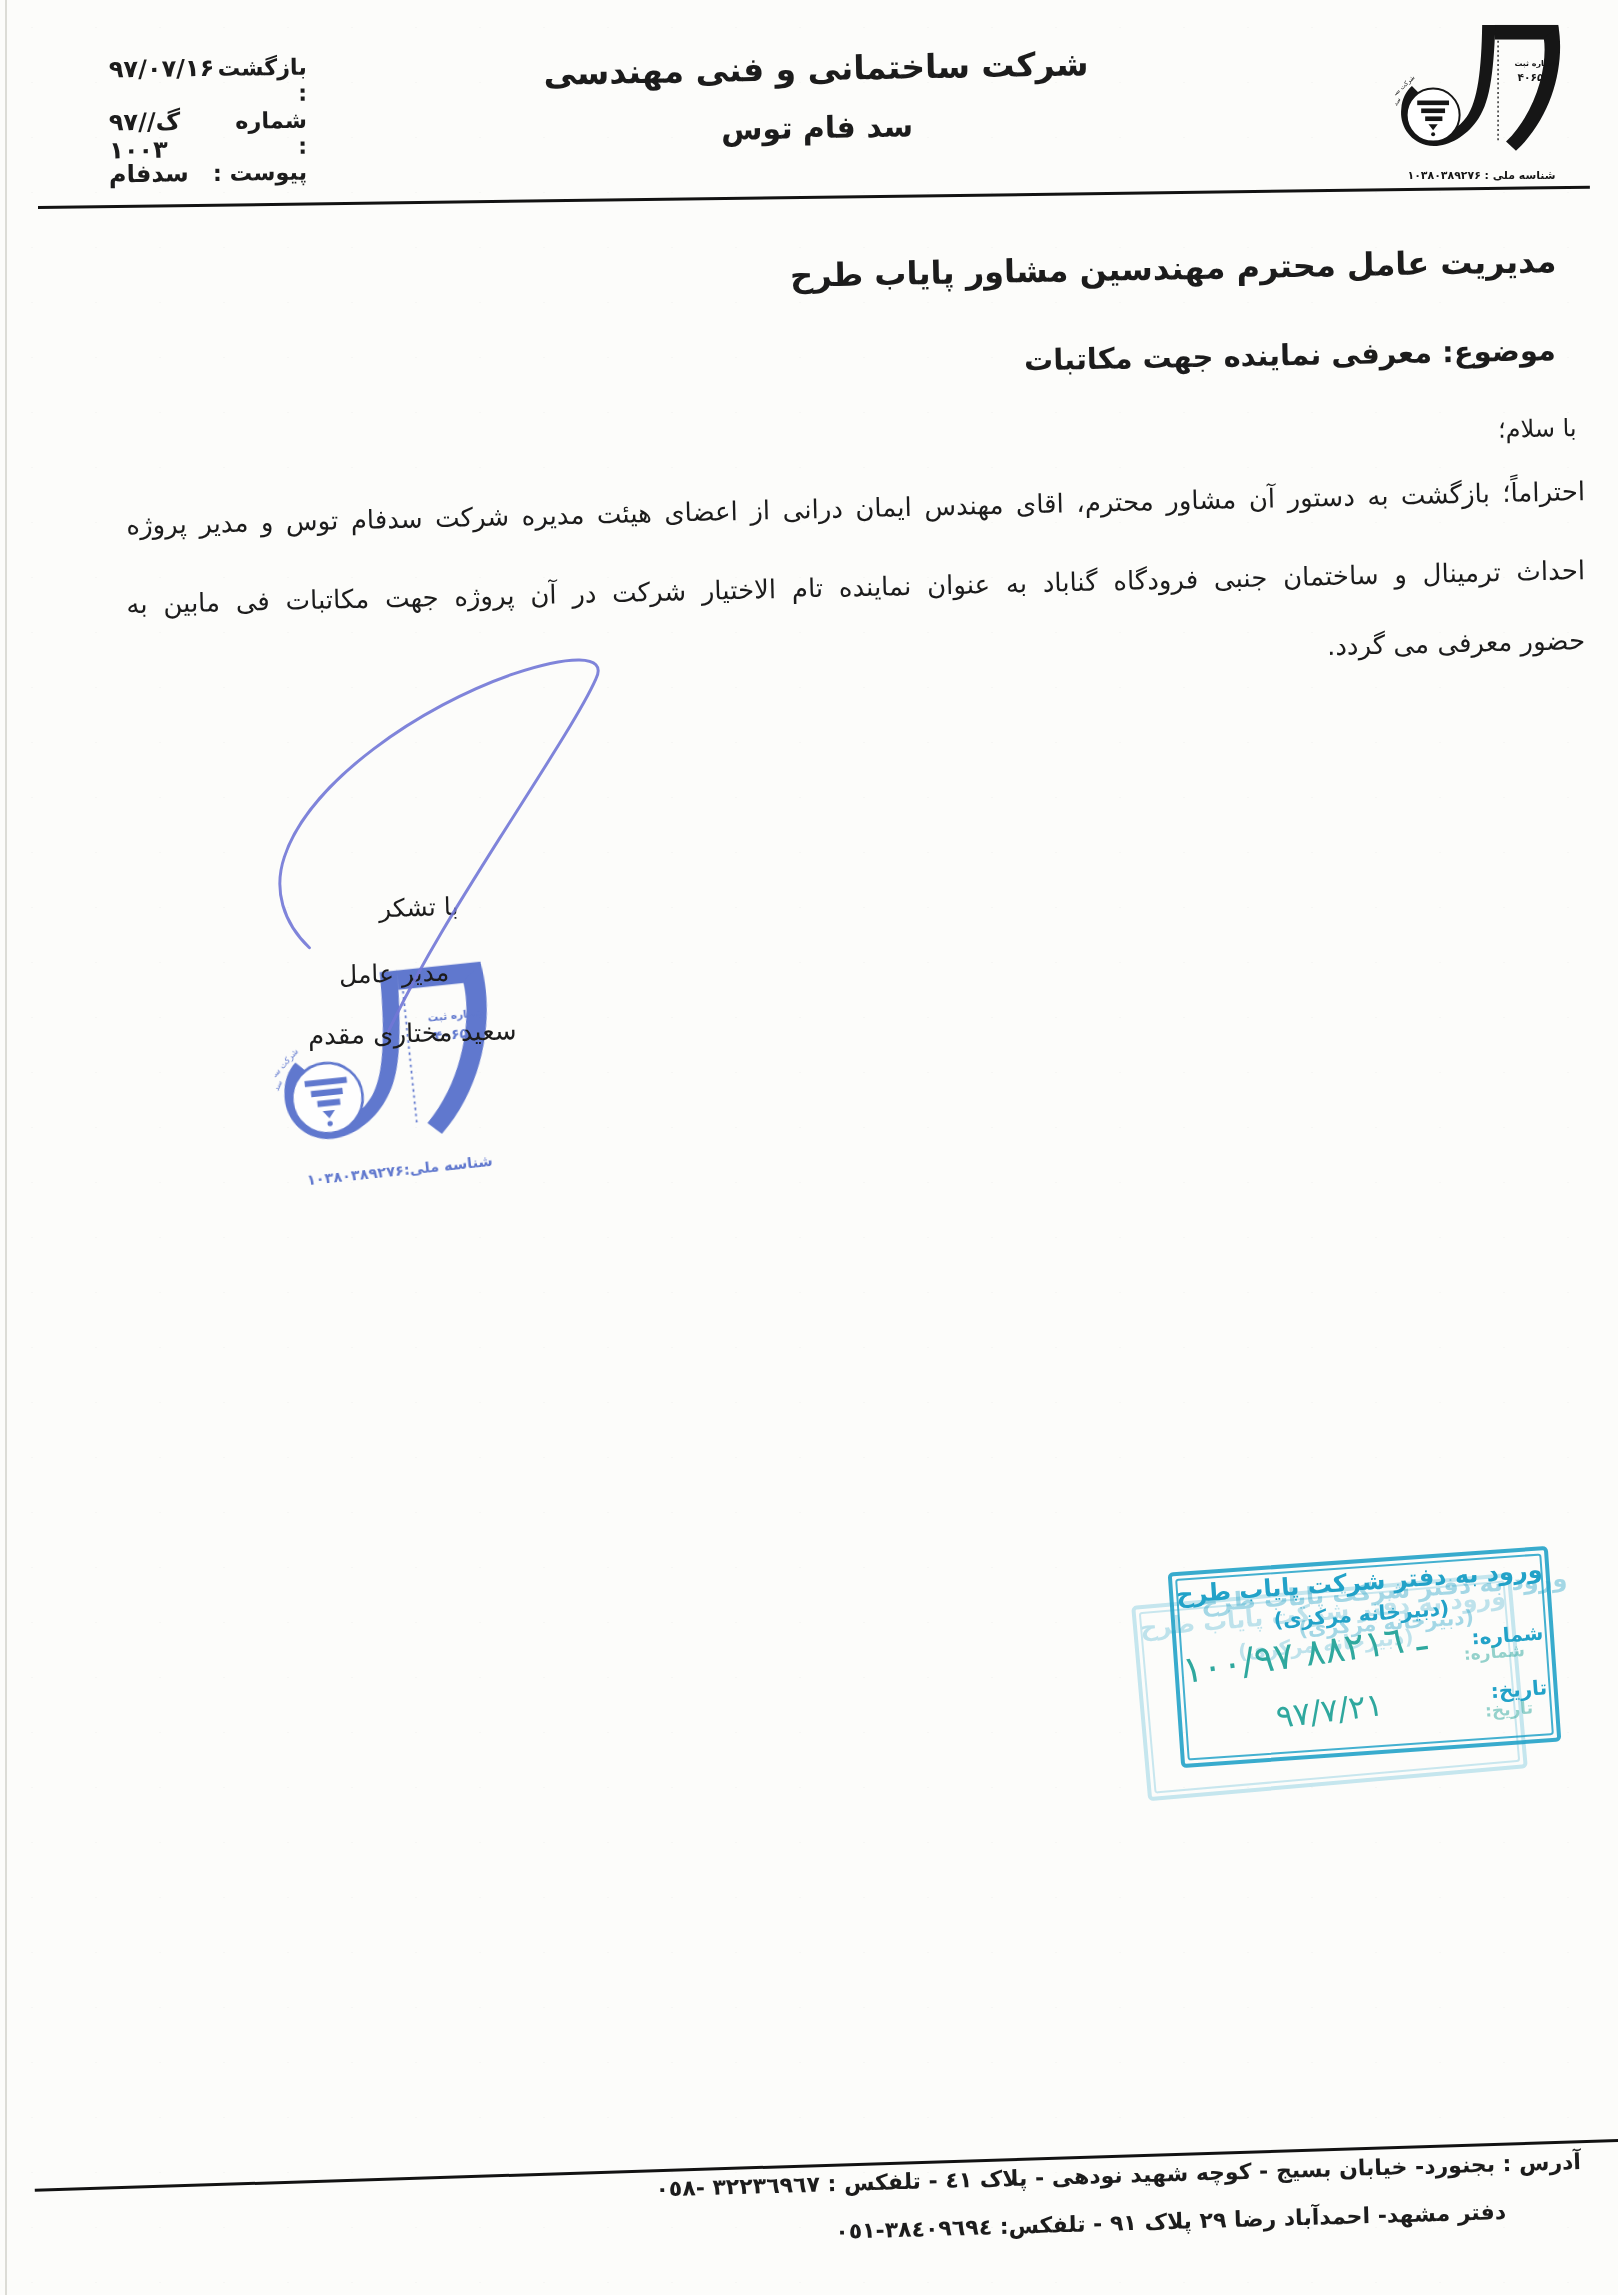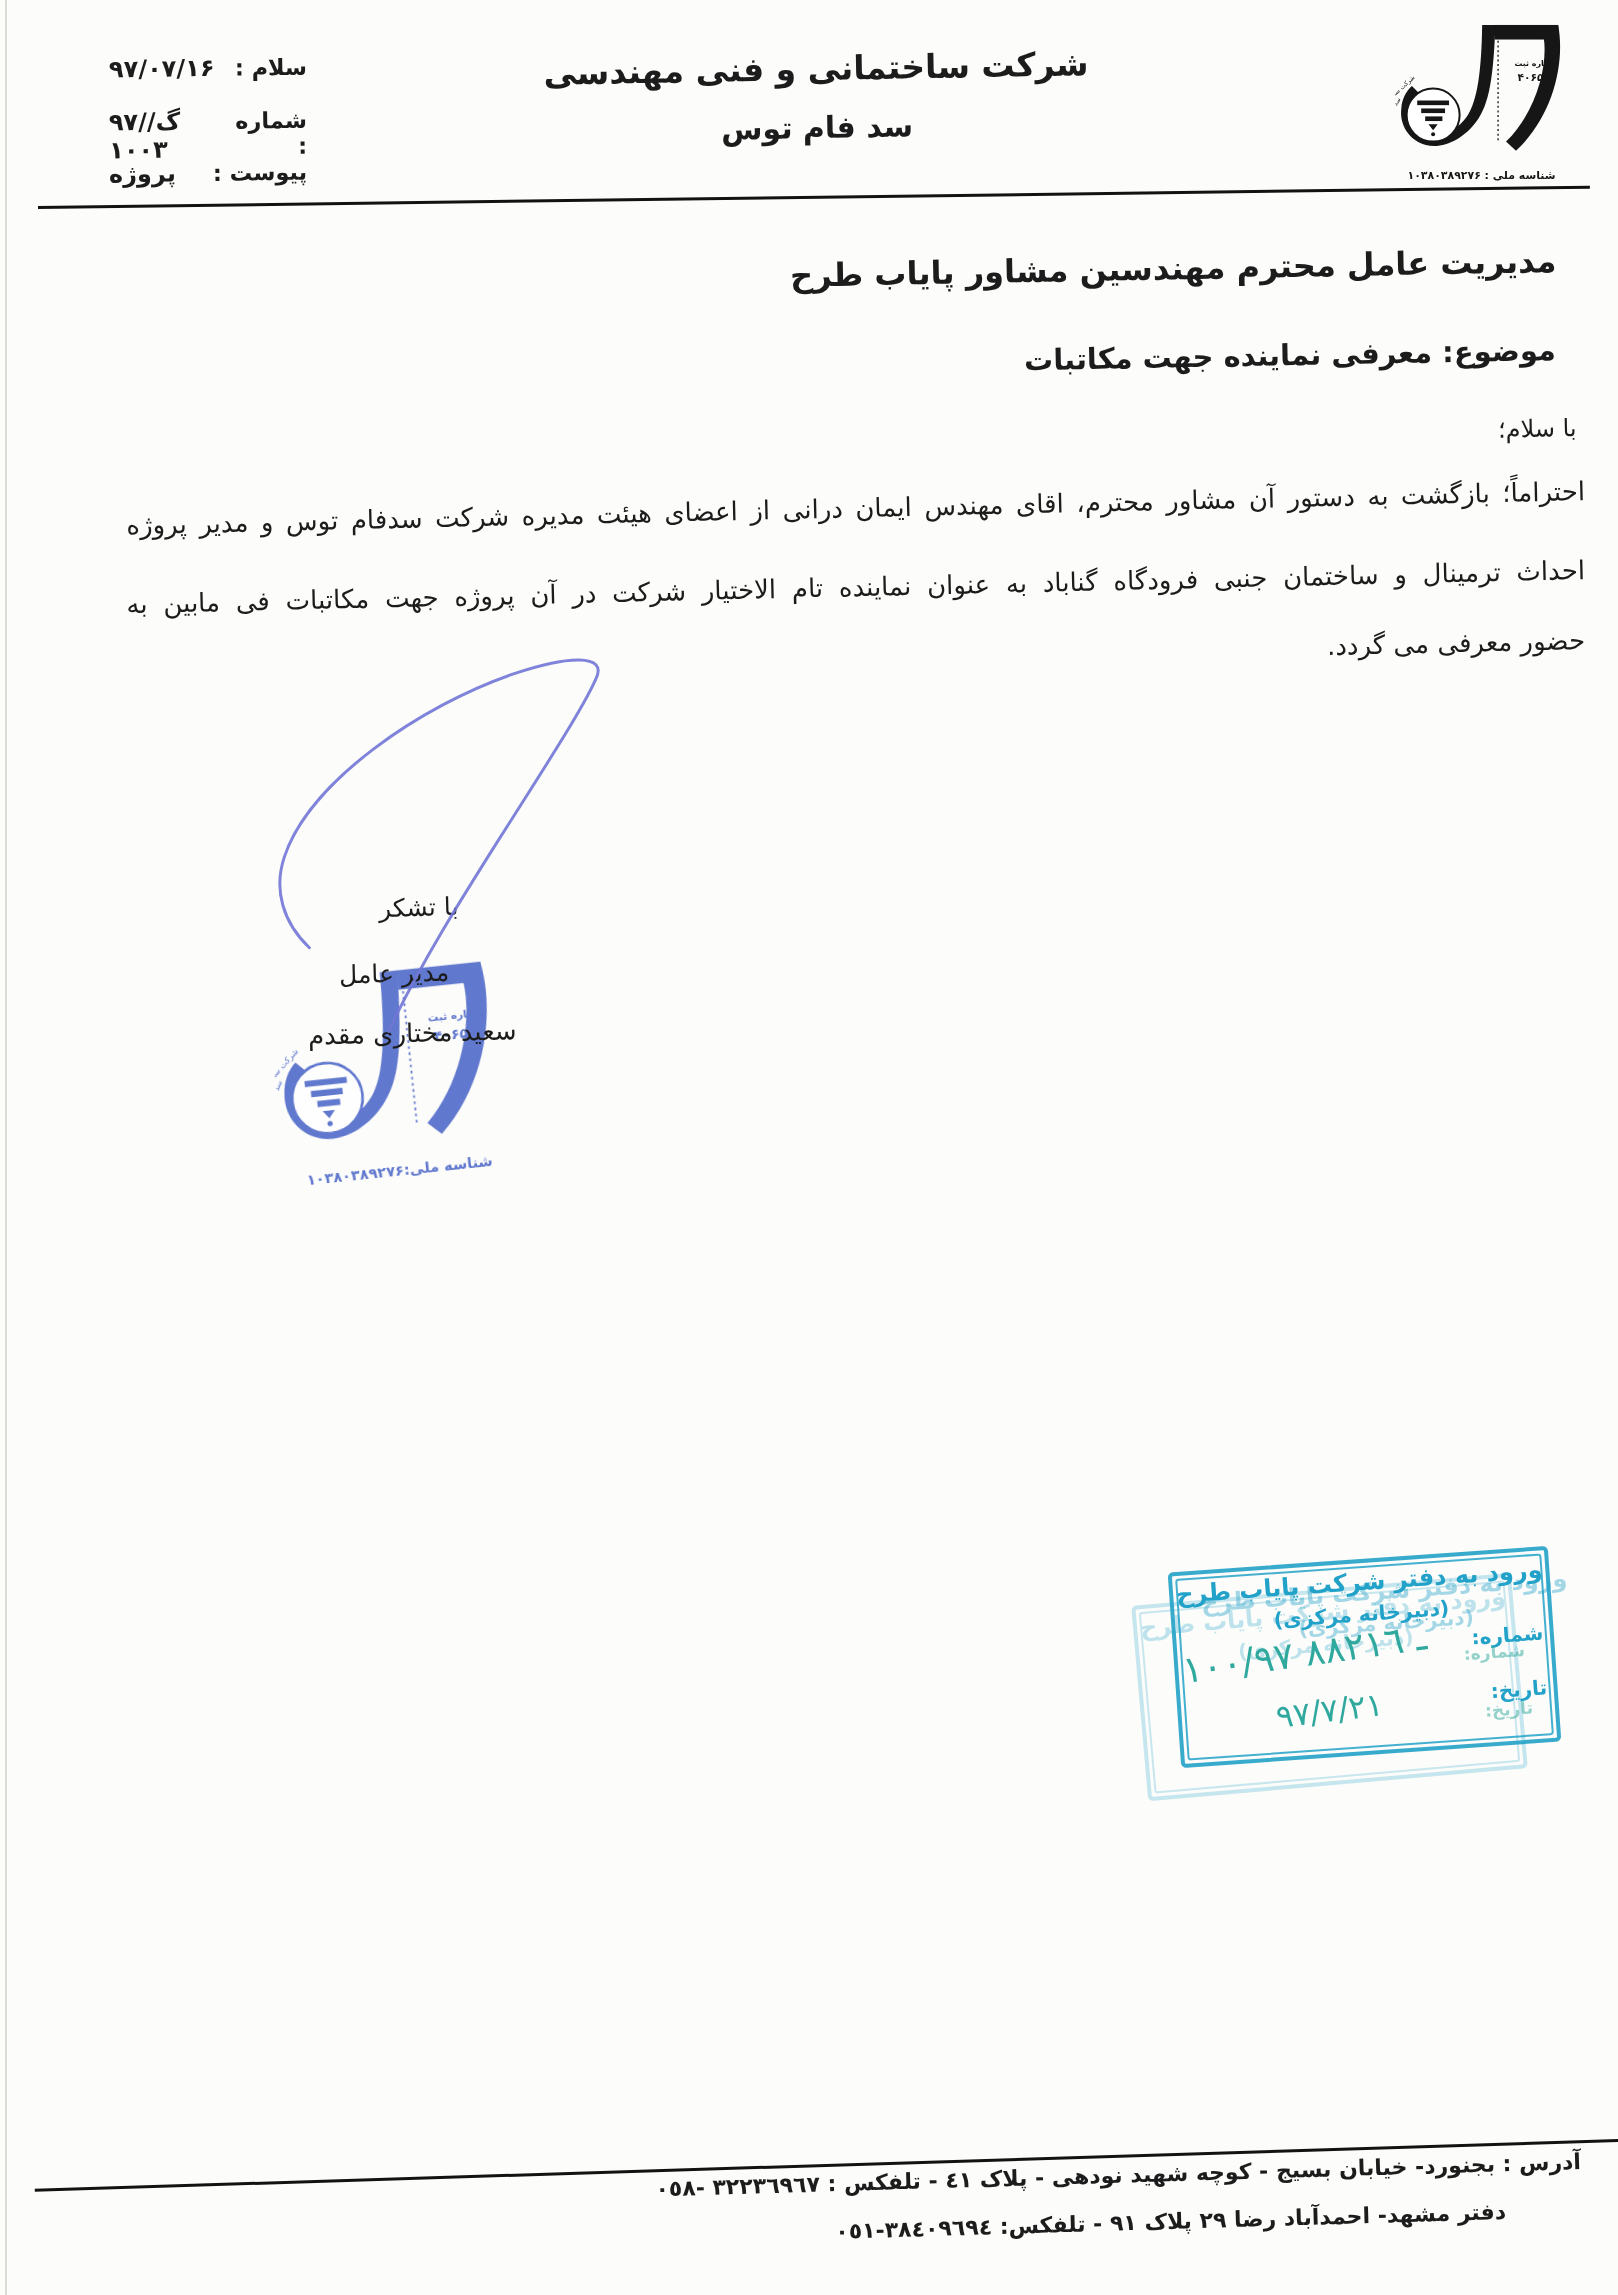--- a/index.html
+++ b/index.html
@@ -71,30 +71,30 @@
   .ltr{direction:ltr;unicode-bidi:isolate;}
 </style>
 </head>
 <body>
 
 <div id="sheet">
 
   <div class="abs edge-line"></div>
 
   <div class="abs meta-row" style="top:54px">
-    <span class="lbl">سلام :</span>
+    <span class="lbl">بازگشت :</span>
     <span class="val ltr">۹۷/۰۷/۱۶</span>
   </div>
   <div class="abs meta-row" style="top:107px">
     <span class="lbl">شماره :</span>
     <span class="val ltr">۹۷/گ/۱۰۰۳</span>
   </div>
   <div class="abs meta-row" style="top:159px">
     <span class="lbl">پیوست :</span>
-    <span class="val">پروژه</span>
+    <span class="val">سدفام</span>
   </div>
 
   <div class="abs title-block">
     <div class="title-line1">شرکت ساختمانی و فنی مهندسی</div>
     <div class="title-line2">سد فام توس</div>
   </div>
 
   <div class="abs logo-box" style="color:#161616;">
     <svg viewBox="0 0 260 255">
       <rect x="150" y="12" width="96" height="22" fill="currentColor"></rect>

